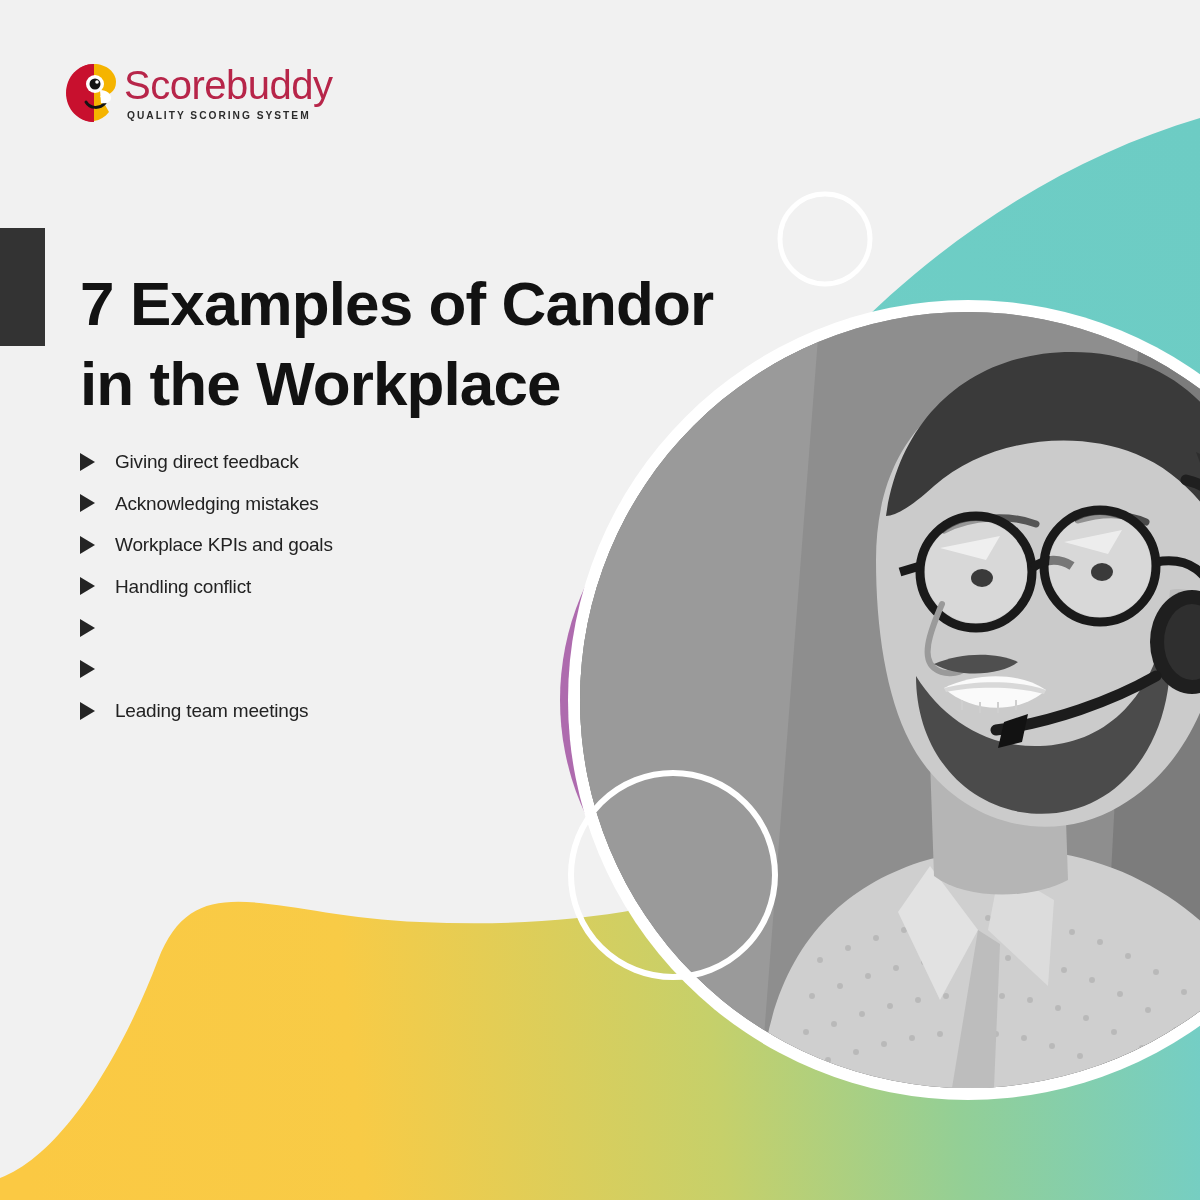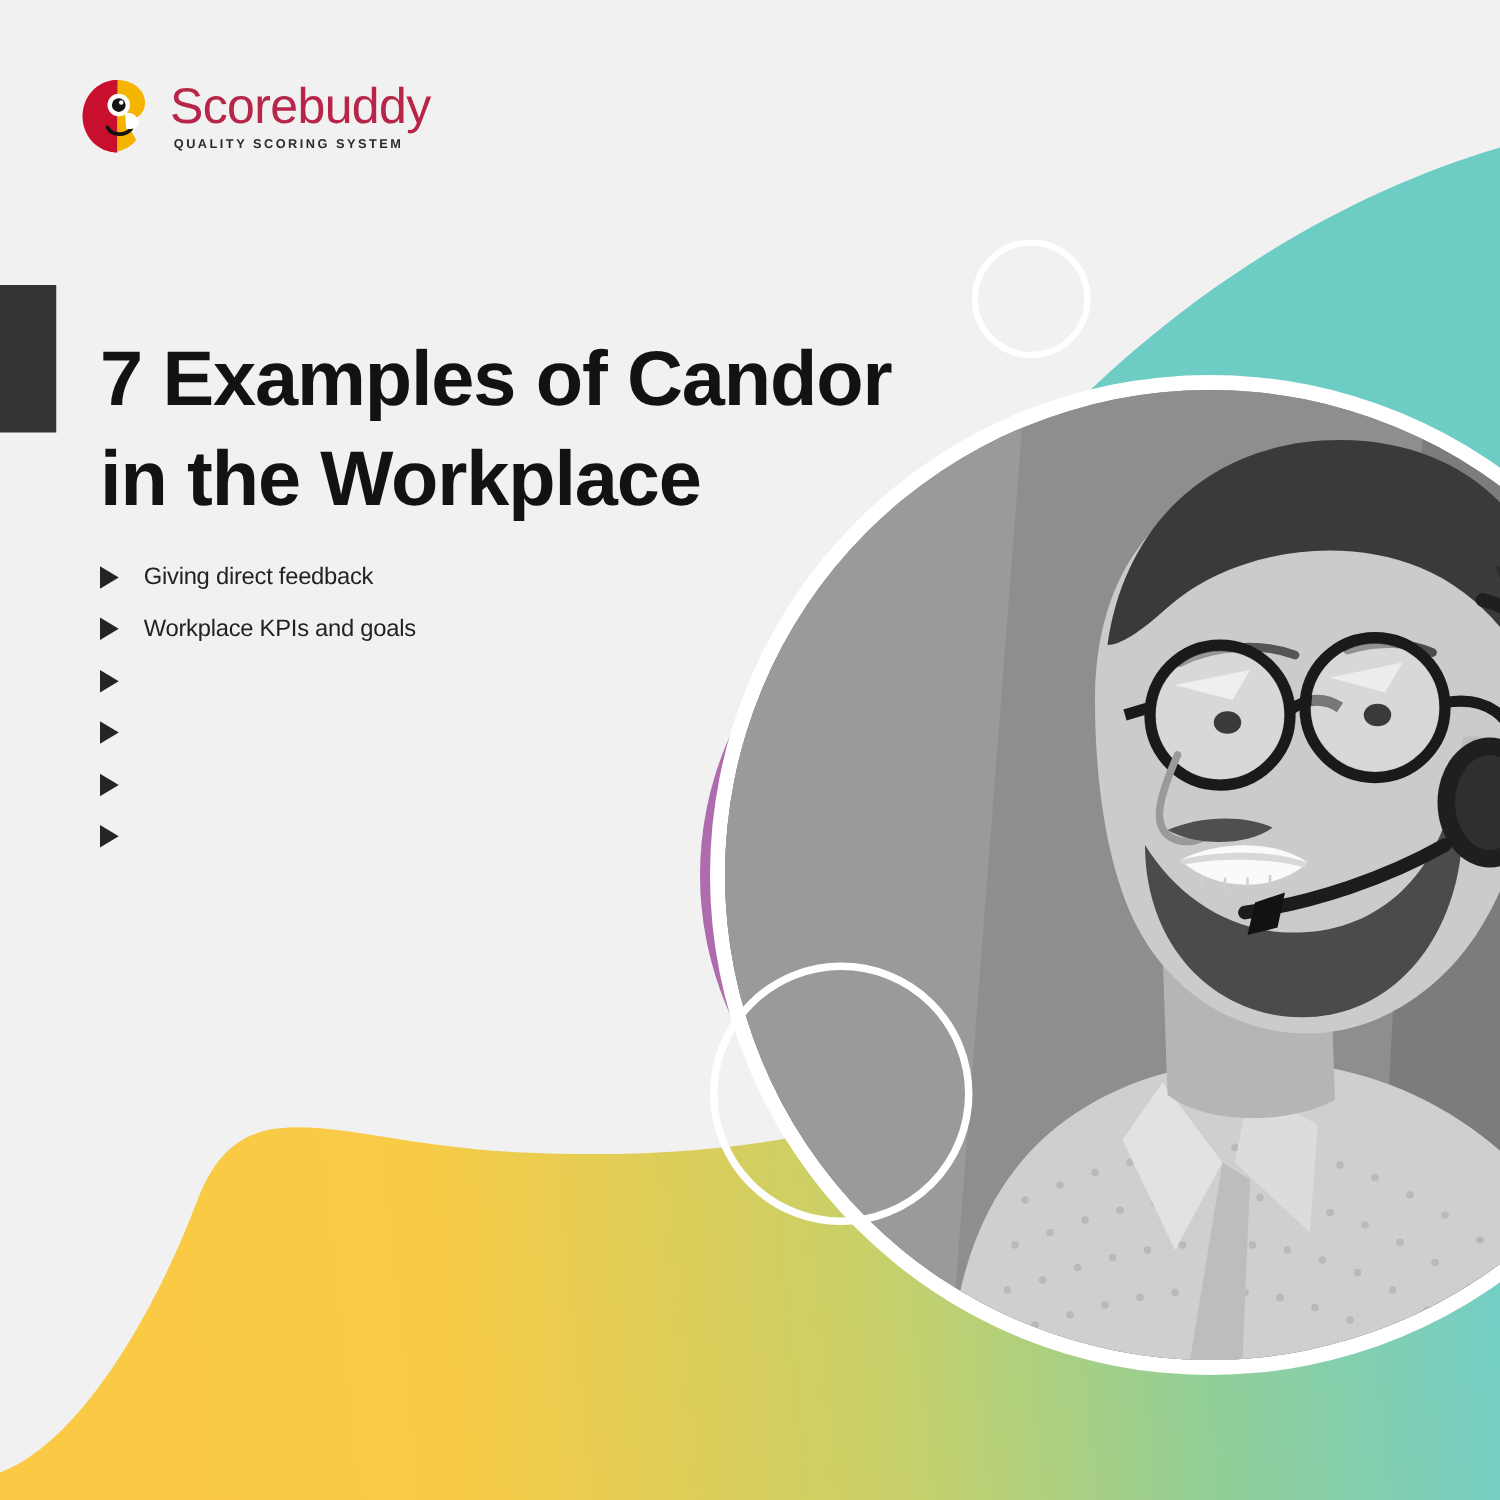--- a/index.html
+++ b/index.html
@@ -24,21 +24,20 @@
     height: 1200px;
   }
 
   
   .logo-wrap {
     position: absolute;
     left: 64px;
     top: 62px;
     display: flex;
     align-items: center;
-    gap: 12px;
     z-index: 30;
   }
   .logo-mark { width: 60px; height: 62px; display: block; }
   .logo-text-block { display: flex; flex-direction: column; }
   .logo-word {
     font-size: 40px;
     letter-spacing: -0.5px;
     color: #b72549;
     line-height: 1;
     font-weight: 400;
@@ -334,29 +333,35 @@
     <span class="tline">in the Workplace</span>
   </h1>
 
   <ul class="bullets">
     <li class="bullet-row">
       <span class="bullet-marker"></span>
       <span class="bullet-label">Giving direct feedback</span>
     </li>
     <li class="bullet-row">
       <span class="bullet-marker"></span>
+      <span class="bullet-label">Acknowledging mistakes</span>
+    </li>
+    <li class="bullet-row">
+      <span class="bullet-marker"></span>
       <span class="bullet-label">Workplace KPIs and goals</span>
     </li>
     <li class="bullet-row">
       <span class="bullet-marker"></span>
-    </li>
-    <li class="bullet-row">
-      <span class="bullet-marker"></span>
-    </li>
-    <li class="bullet-row">
-      <span class="bullet-marker"></span>
-    </li>
-    <li class="bullet-row">
-      <span class="bullet-marker"></span>
+      <span class="bullet-label">Handling conflict</span>
+    </li>
+    <li class="bullet-row">
+      <span class="bullet-marker"></span>
+    </li>
+    <li class="bullet-row">
+      <span class="bullet-marker"></span>
+    </li>
+    <li class="bullet-row">
+      <span class="bullet-marker"></span>
+      <span class="bullet-label">Leading team meetings</span>
     </li>
   </ul>
 
 </div>
 
 </body></html>

